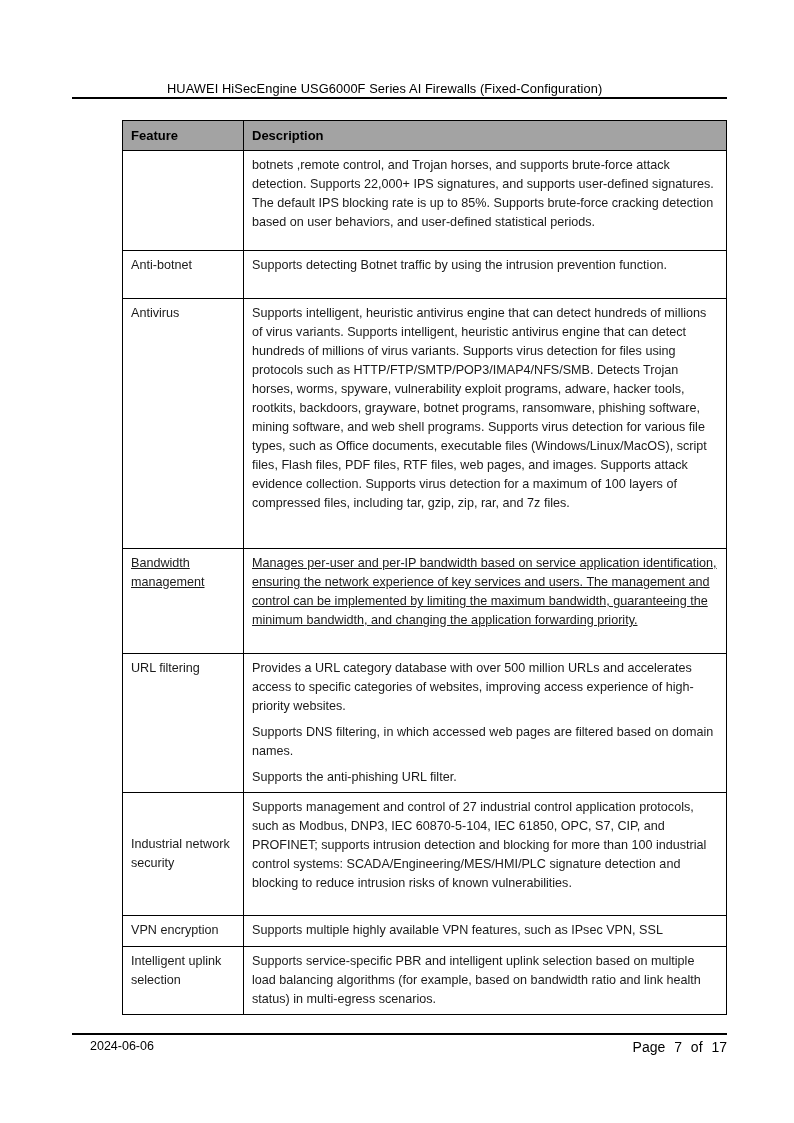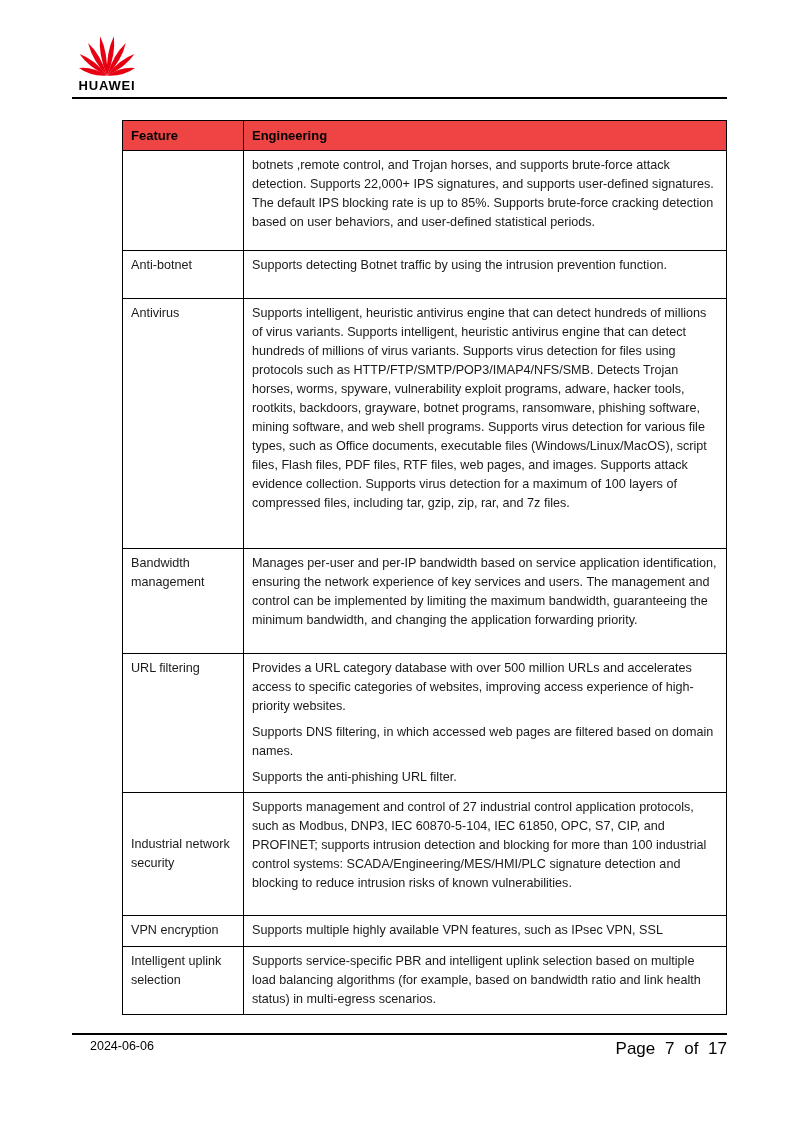--- a/index.html
+++ b/index.html
@@ -31,69 +31,53 @@
   
   table.spec {
     position: absolute; left: 122px; top: 120px; width: 604px;
     border-collapse: collapse; table-layout: fixed;
   }
   table.spec th, table.spec td { border: 1.5px solid #000; }
   col.c1 { width: 121px; }
   col.c2 { width: 483px; }
   thead tr { height: 30px; }
   th {
-    background: #ef4444; font-size: 13px; font-weight: bold;
+    background: #a3a3a3; font-size: 13px; font-weight: bold;
     text-align: left; padding: 4px 8px; vertical-align: middle; color: #000;
   }
   td {
     vertical-align: top; padding: 5px 8px;
     font-size: 12.6px; line-height: 19px;
   }
   td p { margin: 0 0 7px 0; }
   td p:last-child { margin-bottom: 0; }
   tr.v-middle td.feature-cell { vertical-align: middle; }
 
   
   .footer-date { position: absolute; left: 90px; top: 1039px; font-size: 12.5px; color: #000; }
-  .footer-page { position: absolute; right: 67px; top: 1039px; font-size: 17px; word-spacing: 5px; color: #000; }
+  .footer-page { position: absolute; right: 67px; top: 1039px; font-size: 14px; word-spacing: 5px; color: #000; }
 </style>
 </head>
 <body>
 
 <div class="page">
 
-  <div class="logo">
-    <span>
-      <svg width="58" height="46" viewBox="10 30 80 62" xmlns="http://www.w3.org/2000/svg">
-        <g fill="#e60012">
-          <path d="M50,88 Q26.9,89.1 11.4,77.6 Q30.6,75.5 50,88 Z"></path>
-          <path d="M50,88 Q24.9,77.2 12.2,58.4 Q33.5,66.2 50,88 Z"></path>
-          <path d="M50,88 Q29.6,66.7 24,42.9 Q41.8,59.7 50,88 Z"></path>
-          <path d="M50,88 Q37.85,59.4 40.5,33.8 Q51.65,57.0 50,88 Z"></path>
-          <path d="M50,88 Q48.35,57.0 59.5,33.8 Q62.15,59.4 50,88 Z"></path>
-          <path d="M50,88 Q58.2,59.7 76,42.9 Q70.4,66.7 50,88 Z"></path>
-          <path d="M50,88 Q66.5,66.2 87.8,58.4 Q75.1,77.2 50,88 Z"></path>
-          <path d="M50,88 Q69.4,75.5 88.6,77.6 Q73.1,89.1 50,88 Z"></path>
-        </g>
-      </svg>
-    </span>
-    <div class="logo-word">HUAWEI</div>
-  </div>
 
+  <div class="header-title">HUAWEI HiSecEngine USG6000F Series AI Firewalls (Fixed-Configuration)</div>
   <div class="rule header-rule"></div>
 
   <table class="spec">
     <colgroup>
         <col class="c1">
         <col class="c2">
       </colgroup>
     <thead>
       <tr>
         <th>Feature</th>
-        <th>Engineering</th>
+        <th>Description</th>
       </tr>
     </thead>
     <tbody>
         <tr style="height: 100px;">
       <td class="feature-cell"></td>
       <td class="desc-cell">
             <p>botnets ,remote control, and Trojan horses, and supports brute-force attack detection. Supports 22,000+ IPS signatures, and supports user-defined signatures. The default IPS blocking rate is up to 85%. Supports brute-force cracking detection based on user behaviors, and user-defined statistical periods.</p>
           </td>
     </tr>
         <tr style="height: 48px;">
@@ -101,21 +85,21 @@
       <td class="desc-cell">
             <p>Supports detecting Botnet traffic by using the intrusion prevention function.</p>
           </td>
     </tr>
         <tr style="height: 250px;">
       <td class="feature-cell">Antivirus</td>
       <td class="desc-cell">
             <p>Supports intelligent, heuristic antivirus engine that can detect hundreds of millions of virus variants. Supports intelligent, heuristic antivirus engine that can detect hundreds of millions of virus variants. Supports virus detection for files using protocols such as HTTP/FTP/SMTP/POP3/IMAP4/NFS/SMB. Detects Trojan horses, worms, spyware, vulnerability exploit programs, adware, hacker tools, rootkits, backdoors, grayware, botnet programs, ransomware, phishing software, mining software, and web shell programs. Supports virus detection for various file types, such as Office documents, executable files (Windows/Linux/MacOS), script files, Flash files, PDF files, RTF files, web pages, and images. Supports attack evidence collection. Supports virus detection for a maximum of 100 layers of compressed files, including tar, gzip, zip, rar, and 7z files.</p>
           </td>
     </tr>
-        <tr style="height: 105px;">
+        <tr style="height: 105px; text-decoration: underline;">
       <td class="feature-cell">Bandwidth management</td>
       <td class="desc-cell">
             <p>Manages per-user and per-IP bandwidth based on service application identification, ensuring the network experience of key services and users. The management and control can be implemented by limiting the maximum bandwidth, guaranteeing the minimum bandwidth, and changing the application forwarding priority.</p>
           </td>
     </tr>
         <tr style="height: 134px; margin-left: 36px;">
       <td class="feature-cell">URL filtering</td>
       <td class="desc-cell">
             <p>Provides a URL category database with over 500 million URLs and accelerates access to specific categories of websites, improving access experience of high-priority websites.</p>
             <p>Supports DNS filtering, in which accessed web pages are filtered based on domain names.</p>

